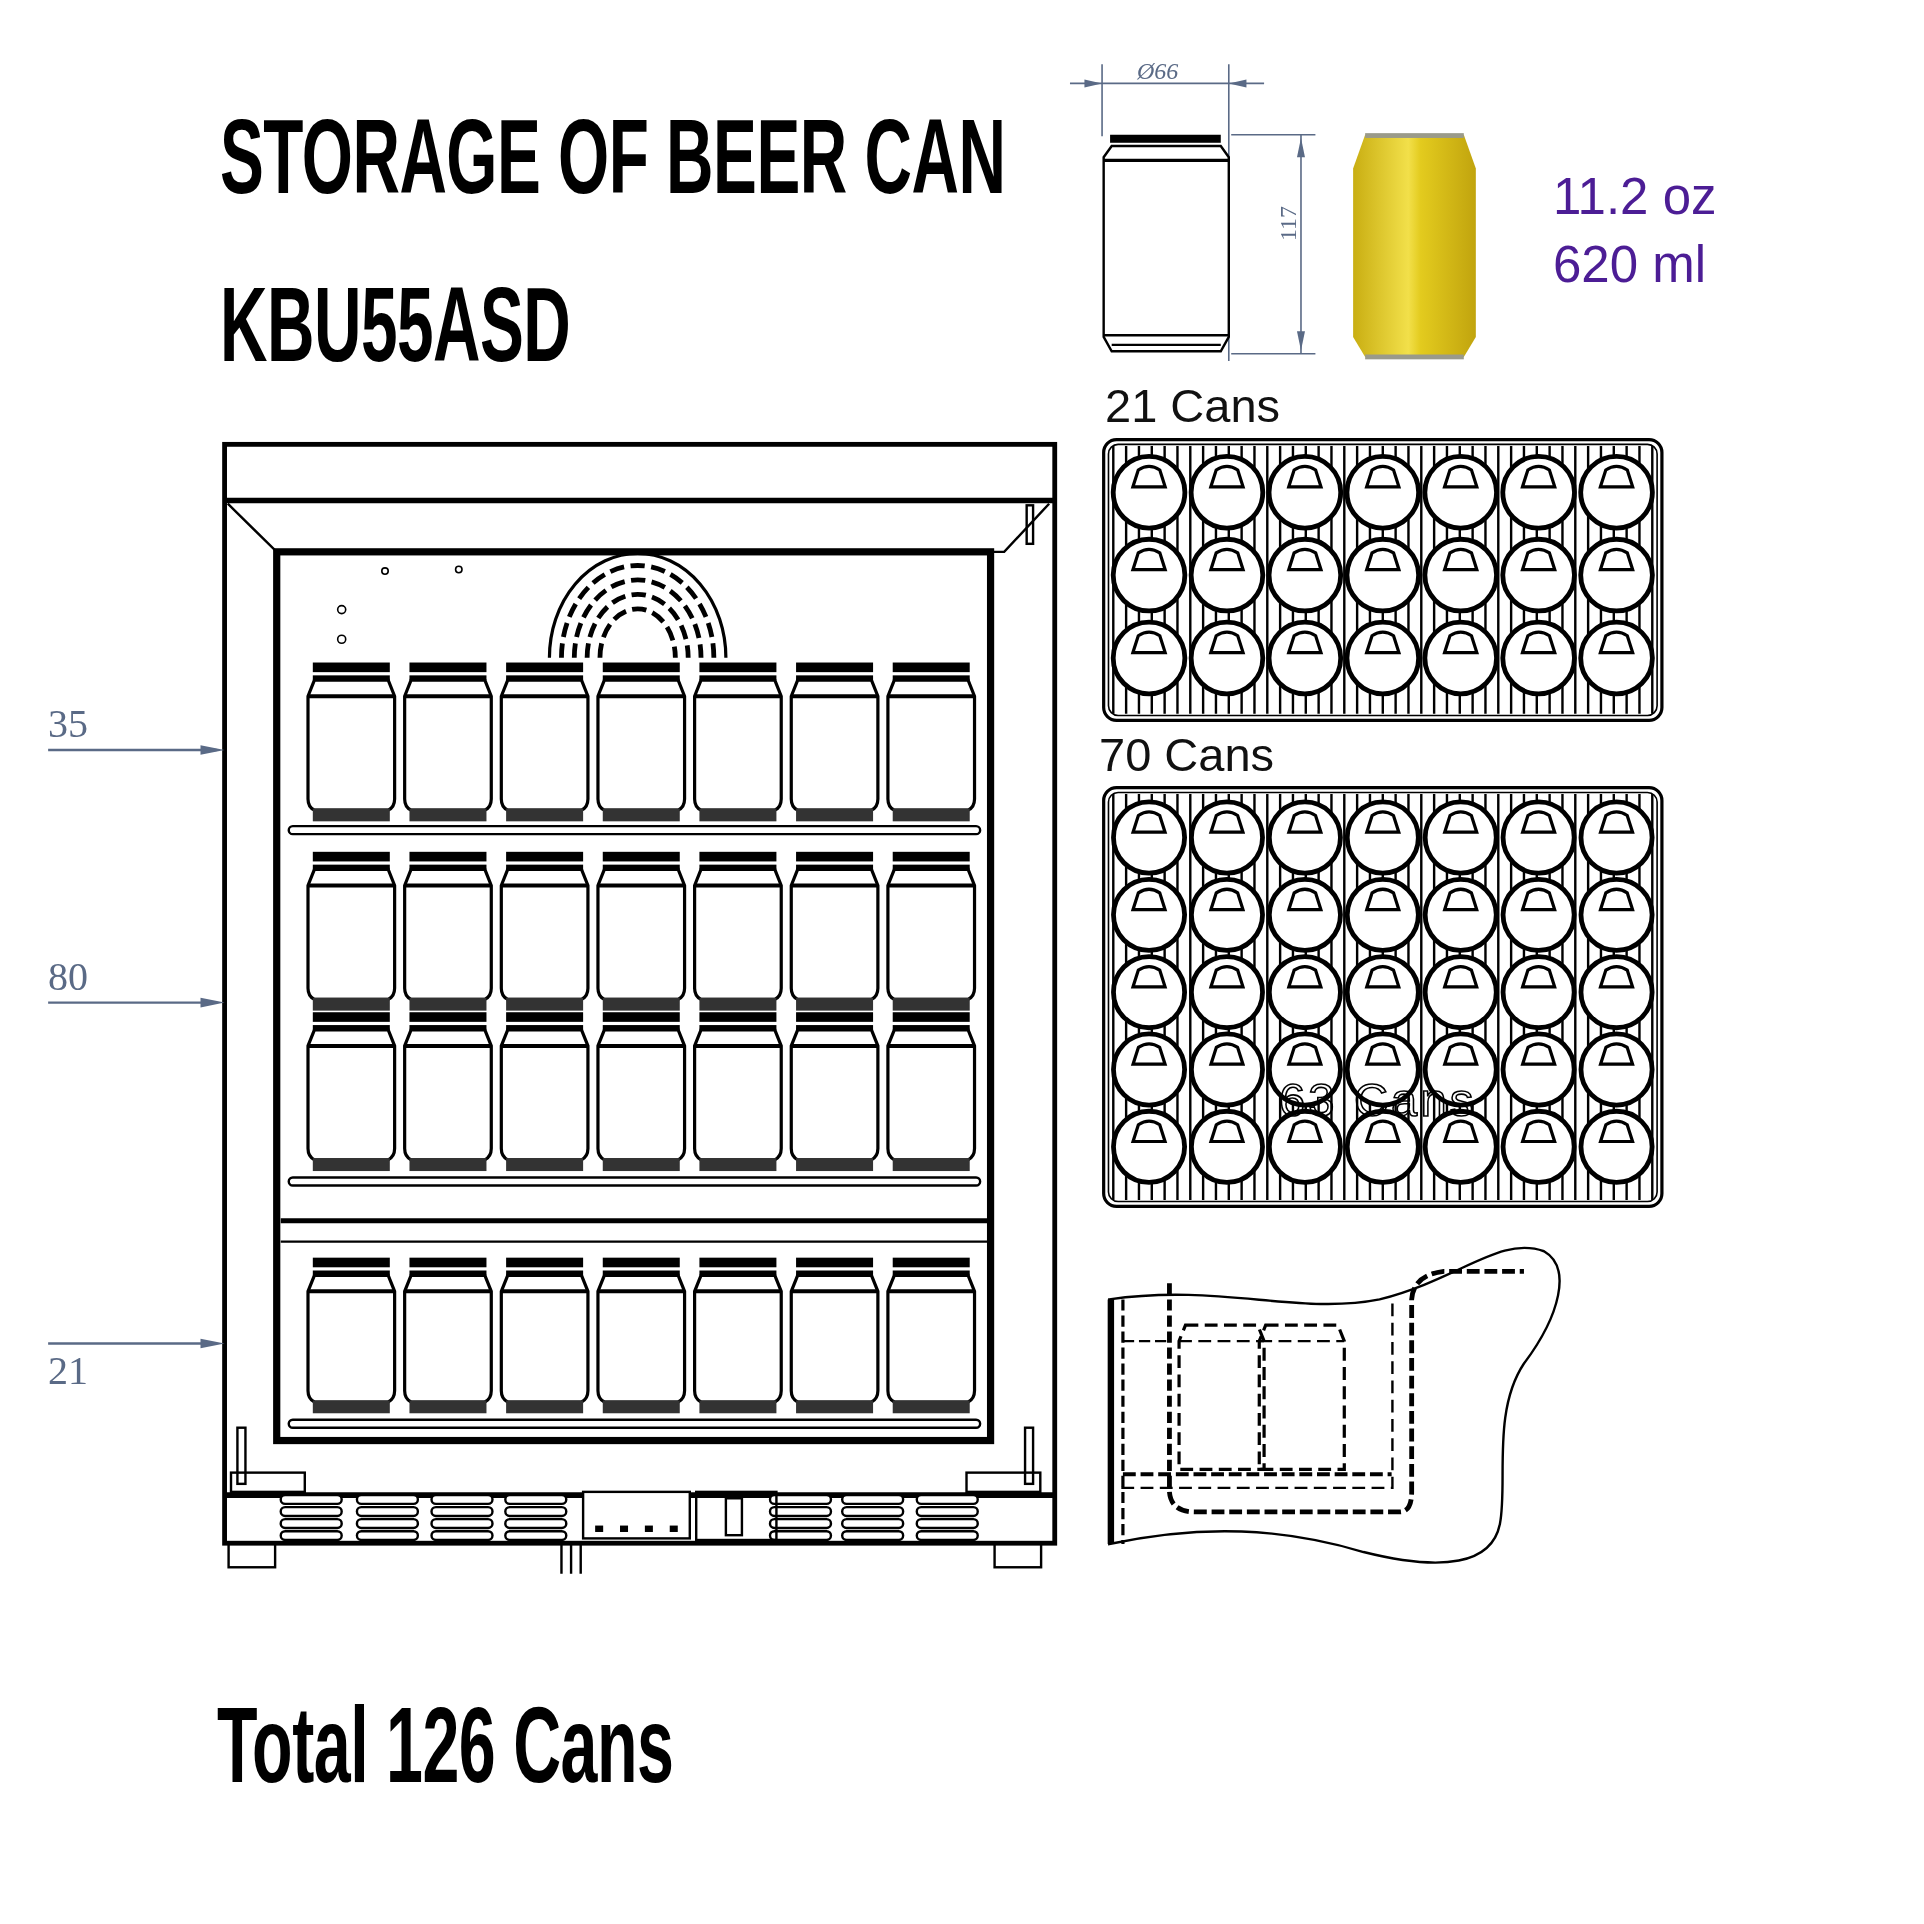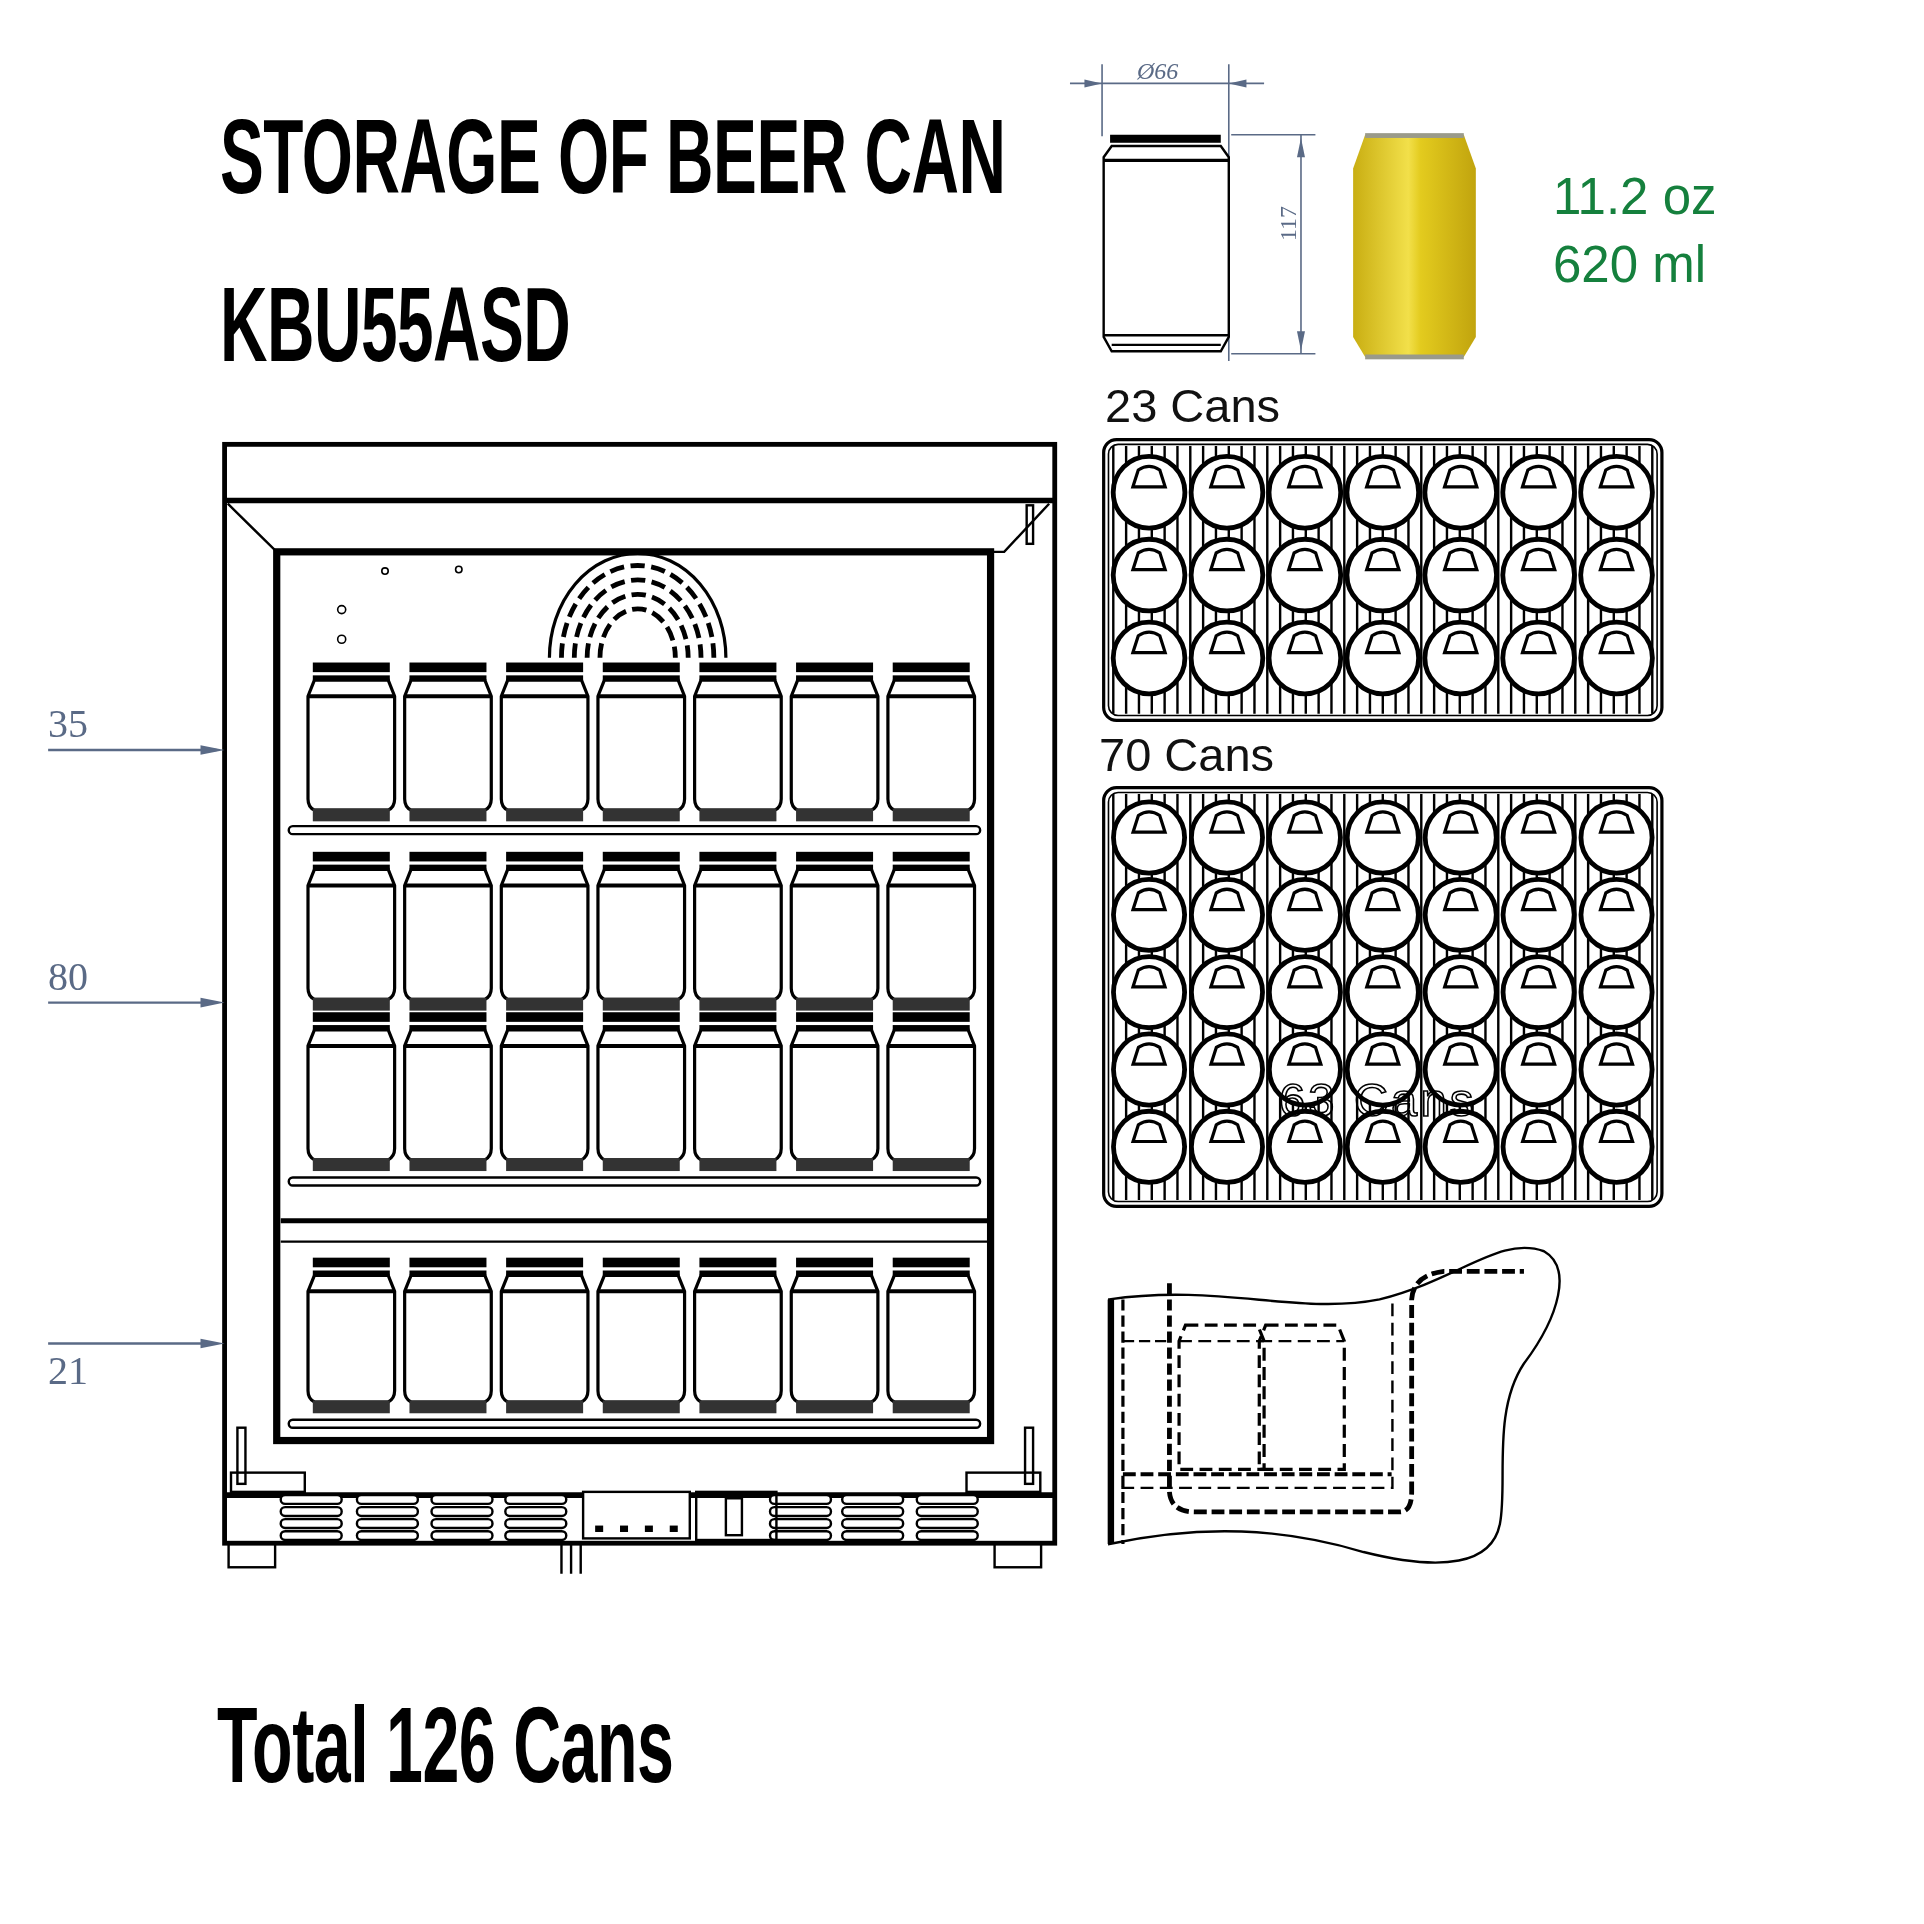--- a/index.html
+++ b/index.html
@@ -7,21 +7,21 @@
          font-family: "Liberation Sans", sans-serif; color: #000; }
   .abs { position: absolute; }
   .title-heavy {
     font-family: "Liberation Sans", sans-serif; font-weight: 700;
     transform-origin: left top; white-space: nowrap; letter-spacing: -0.8px;
     color: #000;
   }
   #main-title { left: 220px; top: 103px; font-size: 106px; line-height: 106px; transform: scaleX(0.62); }
   #model-title { left: 220px; top: 271px; font-size: 106px; line-height: 106px; transform: scaleX(0.62); }
   #total-title { left: 217px; top: 1692px; font-size: 107px; line-height: 107px; transform: scaleX(0.62); }
-  .spec-text { font-size: 51px; line-height: 63px; color: #15803d; white-space: nowrap; }
+  .spec-text { font-size: 51px; line-height: 63px; color: #4c1d95; white-space: nowrap; }
   #spec-oz { left: 1553px; top: 165px; }
   #spec-ml { left: 1553px; top: 233px; }
   .rack-label { font-size: 47px; line-height: 48px; white-space: nowrap; color: #111; }
   #rack1-label { left: 1105px; top: 382px; }
   #rack2-label { left: 1099px; top: 731px; }
   .dim-label { font-family: "Liberation Serif", serif; font-size: 40px; color: #5a6a86; line-height: 40px; }
   #lbl-35 { left: 48px; top: 704px; }
   #lbl-70 { left: 48px; top: 957px; }
   #lbl-21 { left: 48px; top: 1351px; }
   .dim-small { font-family: "Liberation Serif", serif; font-size: 24px; color: #5a6a86; }
@@ -697,21 +697,21 @@
   </svg>
 
 <div id="main-title" class="abs title-heavy">STORAGE OF BEER CAN</div>
 <div id="model-title" class="abs title-heavy">KBU55ASD</div>
 
 <div id="dia-label" class="abs dim-small">Ø66</div>
 <div id="h-label" class="abs dim-small">117</div>
 <div id="spec-oz" class="abs spec-text">11.2 oz</div>
 <div id="spec-ml" class="abs spec-text">620 ml</div>
 
-<div id="rack1-label" class="abs rack-label">23 Cans</div>
+<div id="rack1-label" class="abs rack-label">21 Cans</div>
 <div id="rack2-label" class="abs rack-label">70 Cans</div>
 <div id="ghost-label" class="abs ghost">63 Cans</div>
 
 <div id="lbl-35" class="abs dim-label">35</div>
 <div id="lbl-70" class="abs dim-label">80</div>
 <div id="lbl-21" class="abs dim-label">21</div>
 
 <div id="total-title" class="abs title-heavy">Total 126 Cans</div>
 
 

